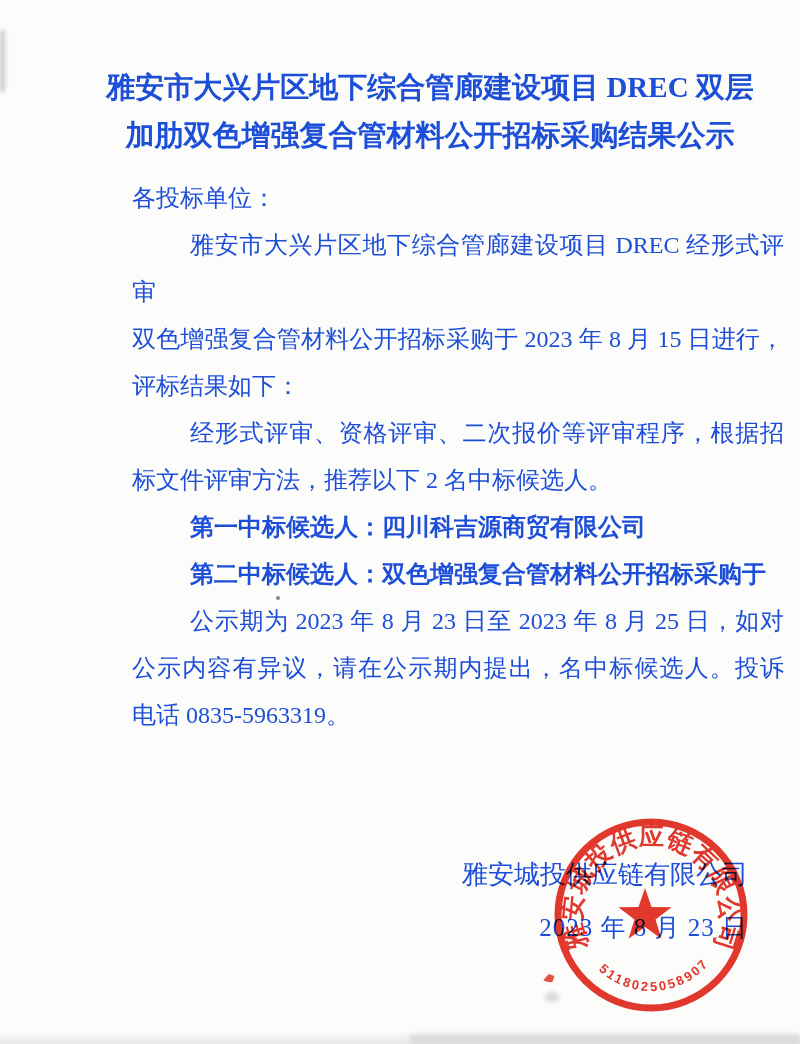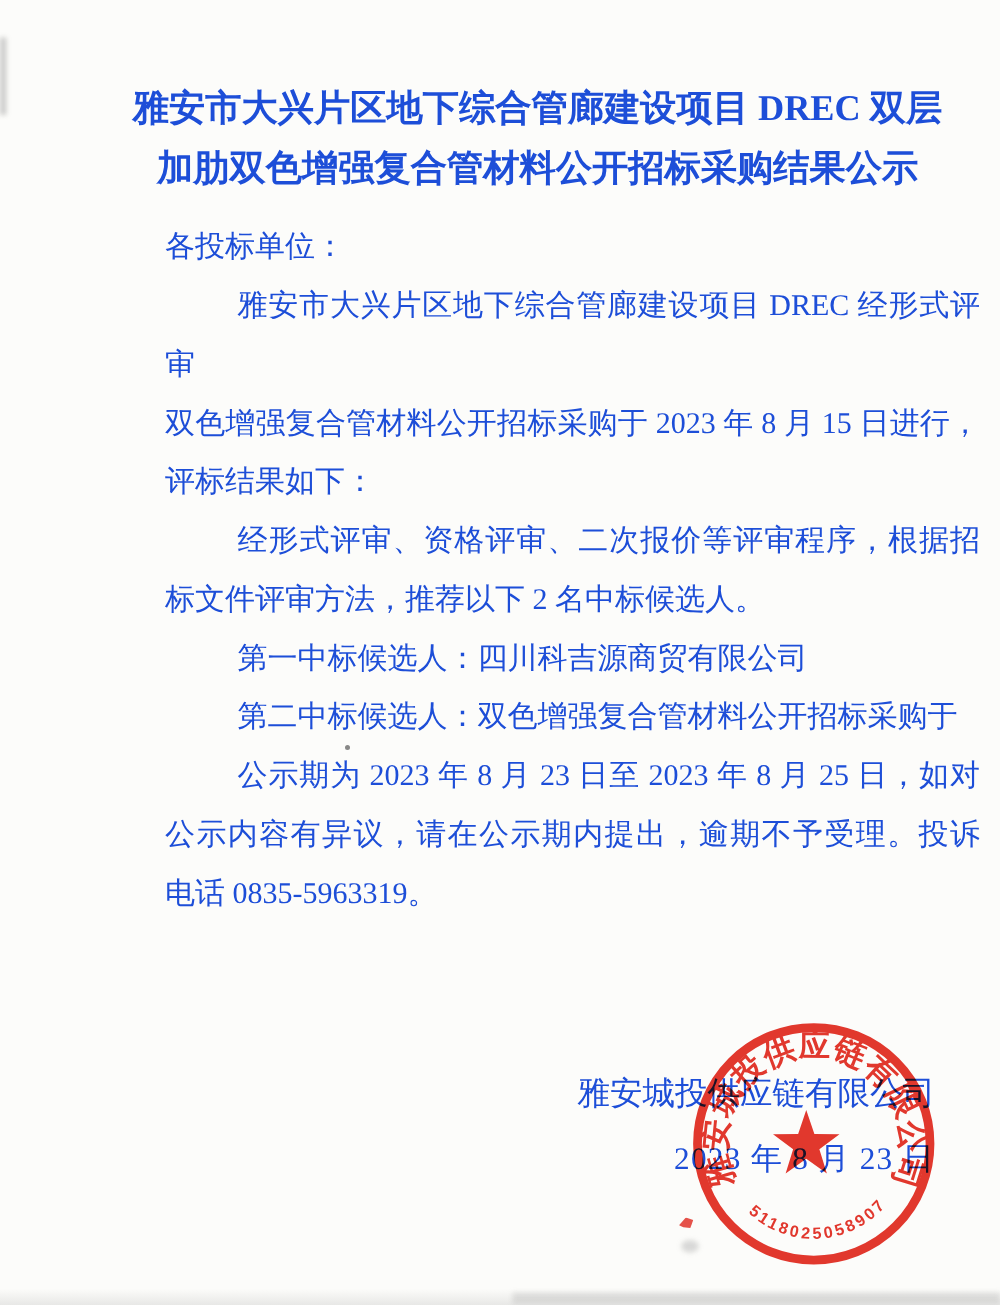--- a/index.html
+++ b/index.html
@@ -19,21 +19,21 @@
     font-size:29px;line-height:48px;letter-spacing:0px;
   }
   
   .body{
     position:absolute;left:98px;top:175px;width:652px;
     font-size:24px;line-height:47px;margin-left:34px;
   }
   .line{width:652px;}
   .indent{text-indent:58px;}
   .fill{text-align:justify;text-align-last:justify;}
-  .bold{font-weight:normal;}
+  .bold{font-weight:bold;}
   
   .signature{
     position:absolute;left:98px;top:848px;width:650px;
     text-align:right;line-height:53px;
   }
   .sig-company{font-size:26px;}
   .sig-date{font-size:25px;letter-spacing:1px;}
   
   .stamp{
     position:absolute;left:551px;top:815px;
@@ -91,21 +91,21 @@
   <div class="body">
     <div class="line">各投标单位：</div>
     <div class="line indent fill">雅安市大兴片区地下综合管廊建设项目 DREC 经形式评审</div>
     <div class="line fill">双色增强复合管材料公开招标采购于 2023 年 8 月 15 日进行，</div>
     <div class="line">评标结果如下：</div>
     <div class="line indent fill">经形式评审、资格评审、二次报价等评审程序，根据招</div>
     <div class="line">标文件评审方法，推荐以下 2 名中标候选人。</div>
     <div class="line indent bold">第一中标候选人：四川科吉源商贸有限公司</div>
     <div class="line indent bold">第二中标候选人：双色增强复合管材料公开招标采购于</div>
     <div class="line indent fill">公示期为 2023 年 8 月 23 日至 2023 年 8 月 25 日，如对</div>
-    <div class="line fill">公示内容有异议，请在公示期内提出，逾期不予受理。投诉</div>
+    <div class="line fill">公示内容有异议，请在公示期内提出，名中标候选人。投诉</div>
     <div class="line">电话 0835-5963319。</div>
   </div>
 
   <div class="signature">
     <div class="sig-company">雅安城投供应链有限公司</div>
     <div class="sig-date">2023 年 8 月 23 日</div>
   </div>
 
   <svg class="stamp" viewBox="-100 -100 200 200" xmlns="http://www.w3.org/2000/svg">
     <defs>

